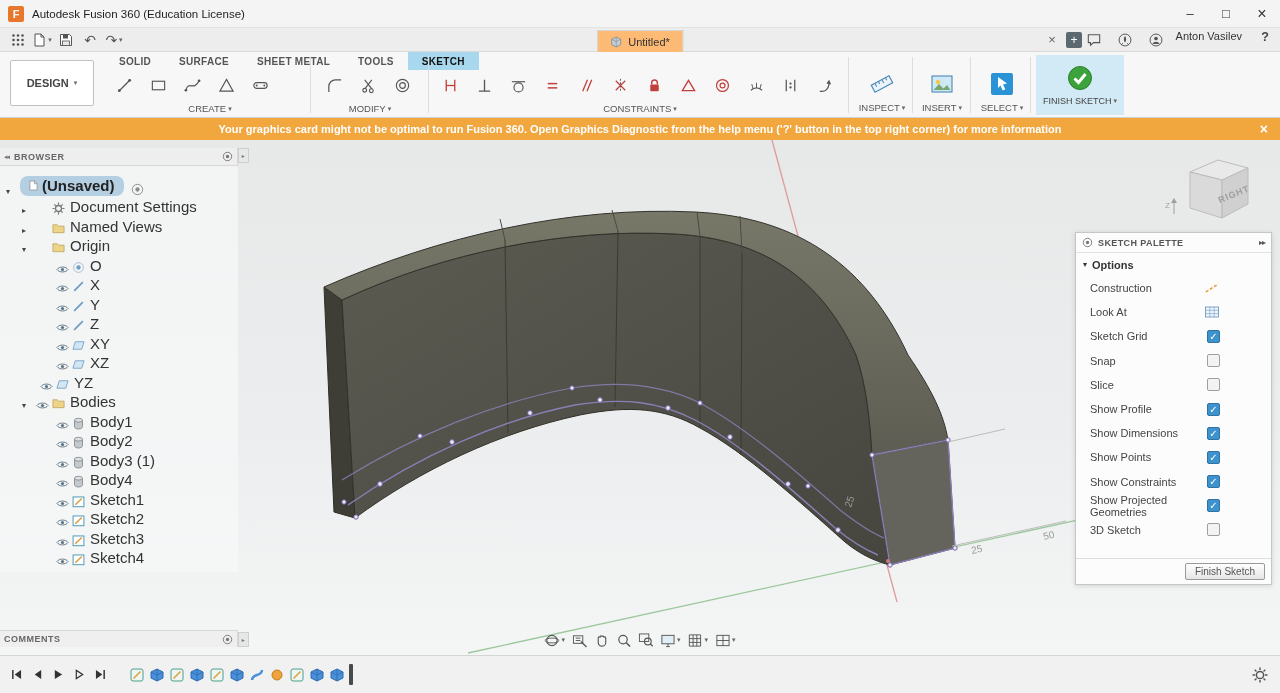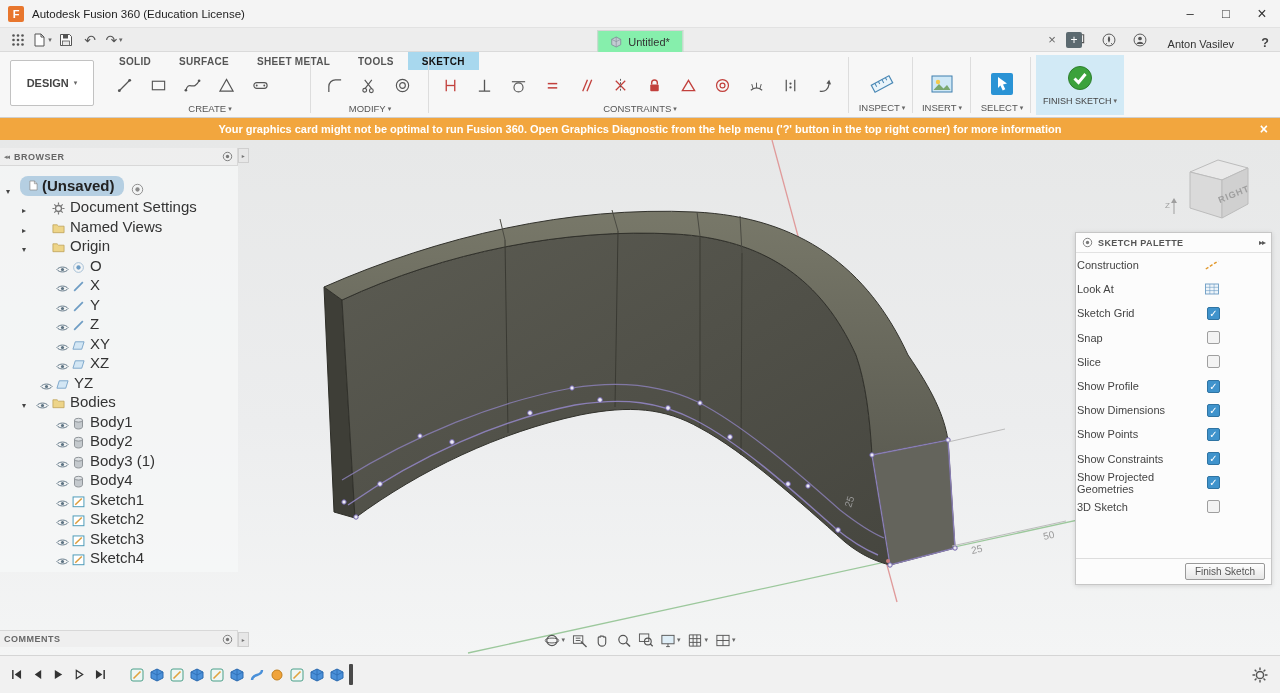--- a/index.html
+++ b/index.html
@@ -15,28 +15,28 @@
   .win-btn{width:36px;height:28px;display:flex;align-items:center;justify-content:center;font-size:13px;color:#333}
   .win-min::before{content:"–"}.win-max::before{content:"□"}.win-close::before{content:"×";font-size:16px}
 
   
   .appbar{position:absolute;top:28px;left:0;right:0;height:24px;background:#ededed;border-bottom:1px solid #dadada;display:flex;align-items:center;padding-left:6px}
   .abtool{height:20px;min-width:22px;display:flex;align-items:center;justify-content:center;color:#555;margin:0 1px}
   .abtool svg{width:14px;height:14px}
   .uch{font-size:14px;color:#555;line-height:1}
   .caret{display:inline-block;margin-left:2px;font-size:7px;color:#666}
   .caret::before{content:"▾"}
-  .doc-tab{position:absolute;left:50%;transform:translateX(-50%);top:2px;height:22px;display:flex;align-items:center;background:#86efac;border:1px solid #d6d6d6;border-bottom:none;padding:0 12px;gap:6px}
+  .doc-tab{position:absolute;left:50%;transform:translateX(-50%);top:2px;height:22px;display:flex;align-items:center;background:#fdba74;border:1px solid #d6d6d6;border-bottom:none;padding:0 12px;gap:6px}
   .doc-tab svg{width:12px;height:12px}
   .doc-tab-label{font-size:11px;color:#333}
   .doc-close{position:absolute;left:1044px;top:3px;width:16px;height:16px;display:flex;align-items:center;justify-content:center;color:#666}
   .doc-close::before{content:"×";font-size:13px}
   .new-tab{position:absolute;left:1066px;top:4px;width:16px;height:16px;background:#5c6a70;border-radius:2px;color:#fff;display:flex;align-items:center;justify-content:center}
   .new-tab::before{content:"+";font-size:12px;line-height:1}
-  .ab-right{margin-left:auto;display:flex;align-items:flex-end;gap:14px;padding-right:6px}
+  .ab-right{margin-left:auto;display:flex;align-items:flex-start;gap:6px;padding-right:6px}
   .user-name{font-size:11px;color:#333;margin:0 8px 0 2px}
   .help{font-size:12.5px;color:#444;font-weight:bold;width:18px;text-align:center}
 
   
   .ribbon{position:absolute;top:52px;left:0;right:0;height:66px;background:#f7f7f7;border-bottom:1px solid #cfcfcf}
   .design-btn{position:absolute;left:10px;top:8px;width:84px;height:46px;background:#fff;border:1px solid #c2c2c2;border-radius:2px;display:flex;align-items:center;justify-content:center;font-size:11px;font-weight:bold;color:#444;gap:3px}
   .rtabs{position:absolute;left:105px;top:0;height:18px;display:flex}
   .rtab{padding:0 14px;font-size:10px;font-weight:bold;color:#555;display:flex;align-items:center;letter-spacing:.3px}
   .rtab.active{background:#a8d8ee;color:#111}
   .icon-strip{position:absolute;top:21px;display:flex;gap:10px}
@@ -92,21 +92,21 @@
 
   
   .palette{position:absolute;left:1075px;top:92px;width:197px;height:353px;background:#fcfcfc;border:1px solid #c6c6c6;box-shadow:0 1px 5px rgba(0,0,0,.13);display:flex;flex-direction:column}
   .pal-head{height:20px;display:flex;align-items:center;border-bottom:1px solid #e2e2e2;font-size:9px;font-weight:bold;color:#555;letter-spacing:.4px;padding:0 6px;gap:5px}
   .pal-circ svg{width:11px;height:11px}
   .pal-arrows{margin-left:auto;font-size:8px;color:#555}
   .pal-arrows::before{content:"▸▸";letter-spacing:-1px}
   .pal-section{height:23px;display:flex;align-items:center;font-size:11px;font-weight:bold;color:#333;padding-left: 7px;gap:5px}
   .sec-caret{font-size:8px;color:#333}
   .sec-caret::before{content:"▾"}
-  .opt-row{height:24.2px;display:flex;align-items:center;padding-left:1px;padding-right:51px;font-size:11px;color:#444}
+  .opt-row{height:24.2px;display:flex;align-items:center;padding-left:14px;padding-right:51px;font-size:11px;color:#444}
   .opt-ctrl{margin-left:auto;display:flex;align-items:center}
   .cb{width:13px;height:13px;border-radius:2px;display:flex;align-items:center;justify-content:center}
   .cb.on{background:#3f93cc;border:1px solid #2f74a3;color:#fff;font-size:10px}
   .cb.on::before{content:"✓"}
   .cb.off{background:#f3f3f3;border:1px solid #9f9f9f}
   .opt-icon svg{width:16px;height:12px}
   .pal-spacer{flex:1}
   .pal-foot{height:26px;border-top:1px solid #ddd;display:flex;align-items:center;justify-content:flex-end;padding-right:6px}
   .finish-btn{font-size:10px;color:#555;border:1px solid #999;background:linear-gradient(#fefefe,#e6e6e6);padding:2px 9px;border-radius:2px}
 
@@ -826,20 +826,24 @@
     <div class="pal-head">
       <span class="pal-circ">
           <svg viewBox="0 0 12 12">
             <circle cx="6" cy="6" r="4.6" fill="none" stroke="#777"></circle>
             <circle cx="6" cy="6" r="1.8" fill="#777"></circle>
           </svg>
         </span>
       <span>SKETCH PALETTE</span>
       <span class="pal-arrows"></span>
     </div>
+    <div class="pal-section">
+      <span class="sec-caret"></span>
+      <span>Options</span>
+    </div>
     <div id="palette-options">
         <div class="opt-row">
           <span>Construction</span>
           <span class="opt-ctrl">
             <span class="opt-icon">
               <svg viewBox="0 0 18 12">
                 <line x1="2" y1="10.5" x2="16" y2="1.5" stroke="#e2992c" stroke-width="1.6" stroke-dasharray="3.5 2"></line>
               </svg>
             </span>
           </span>

